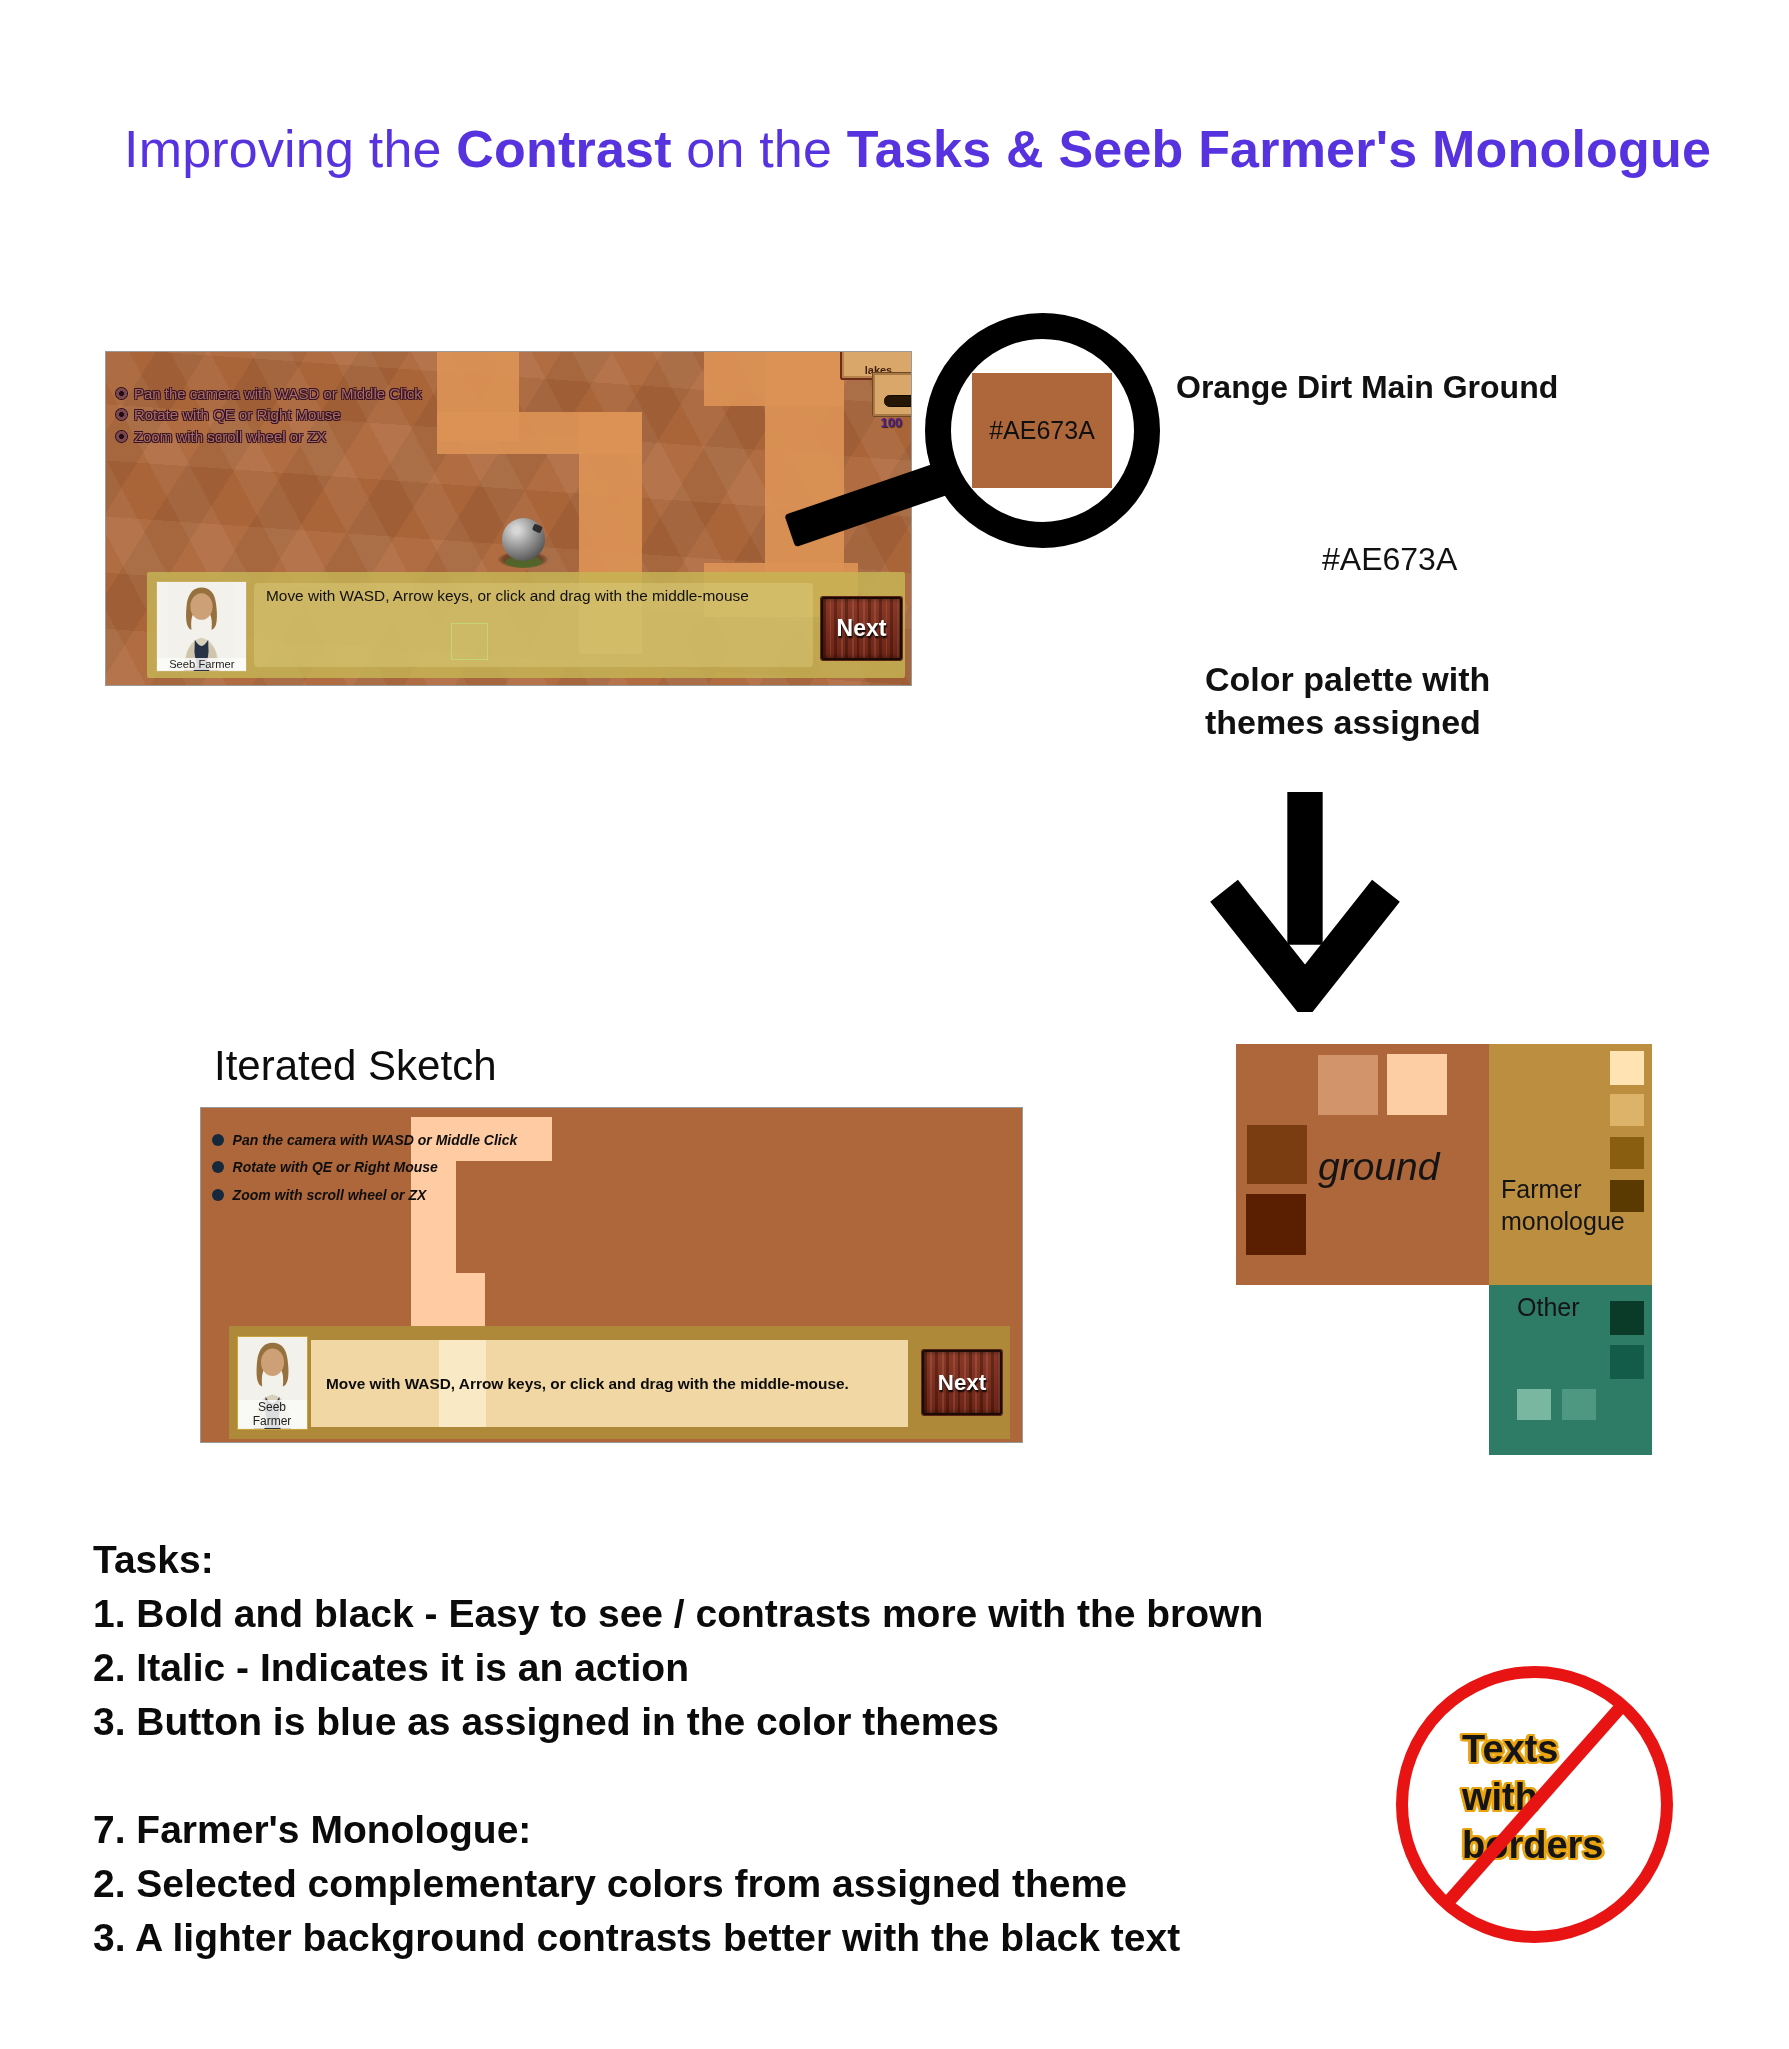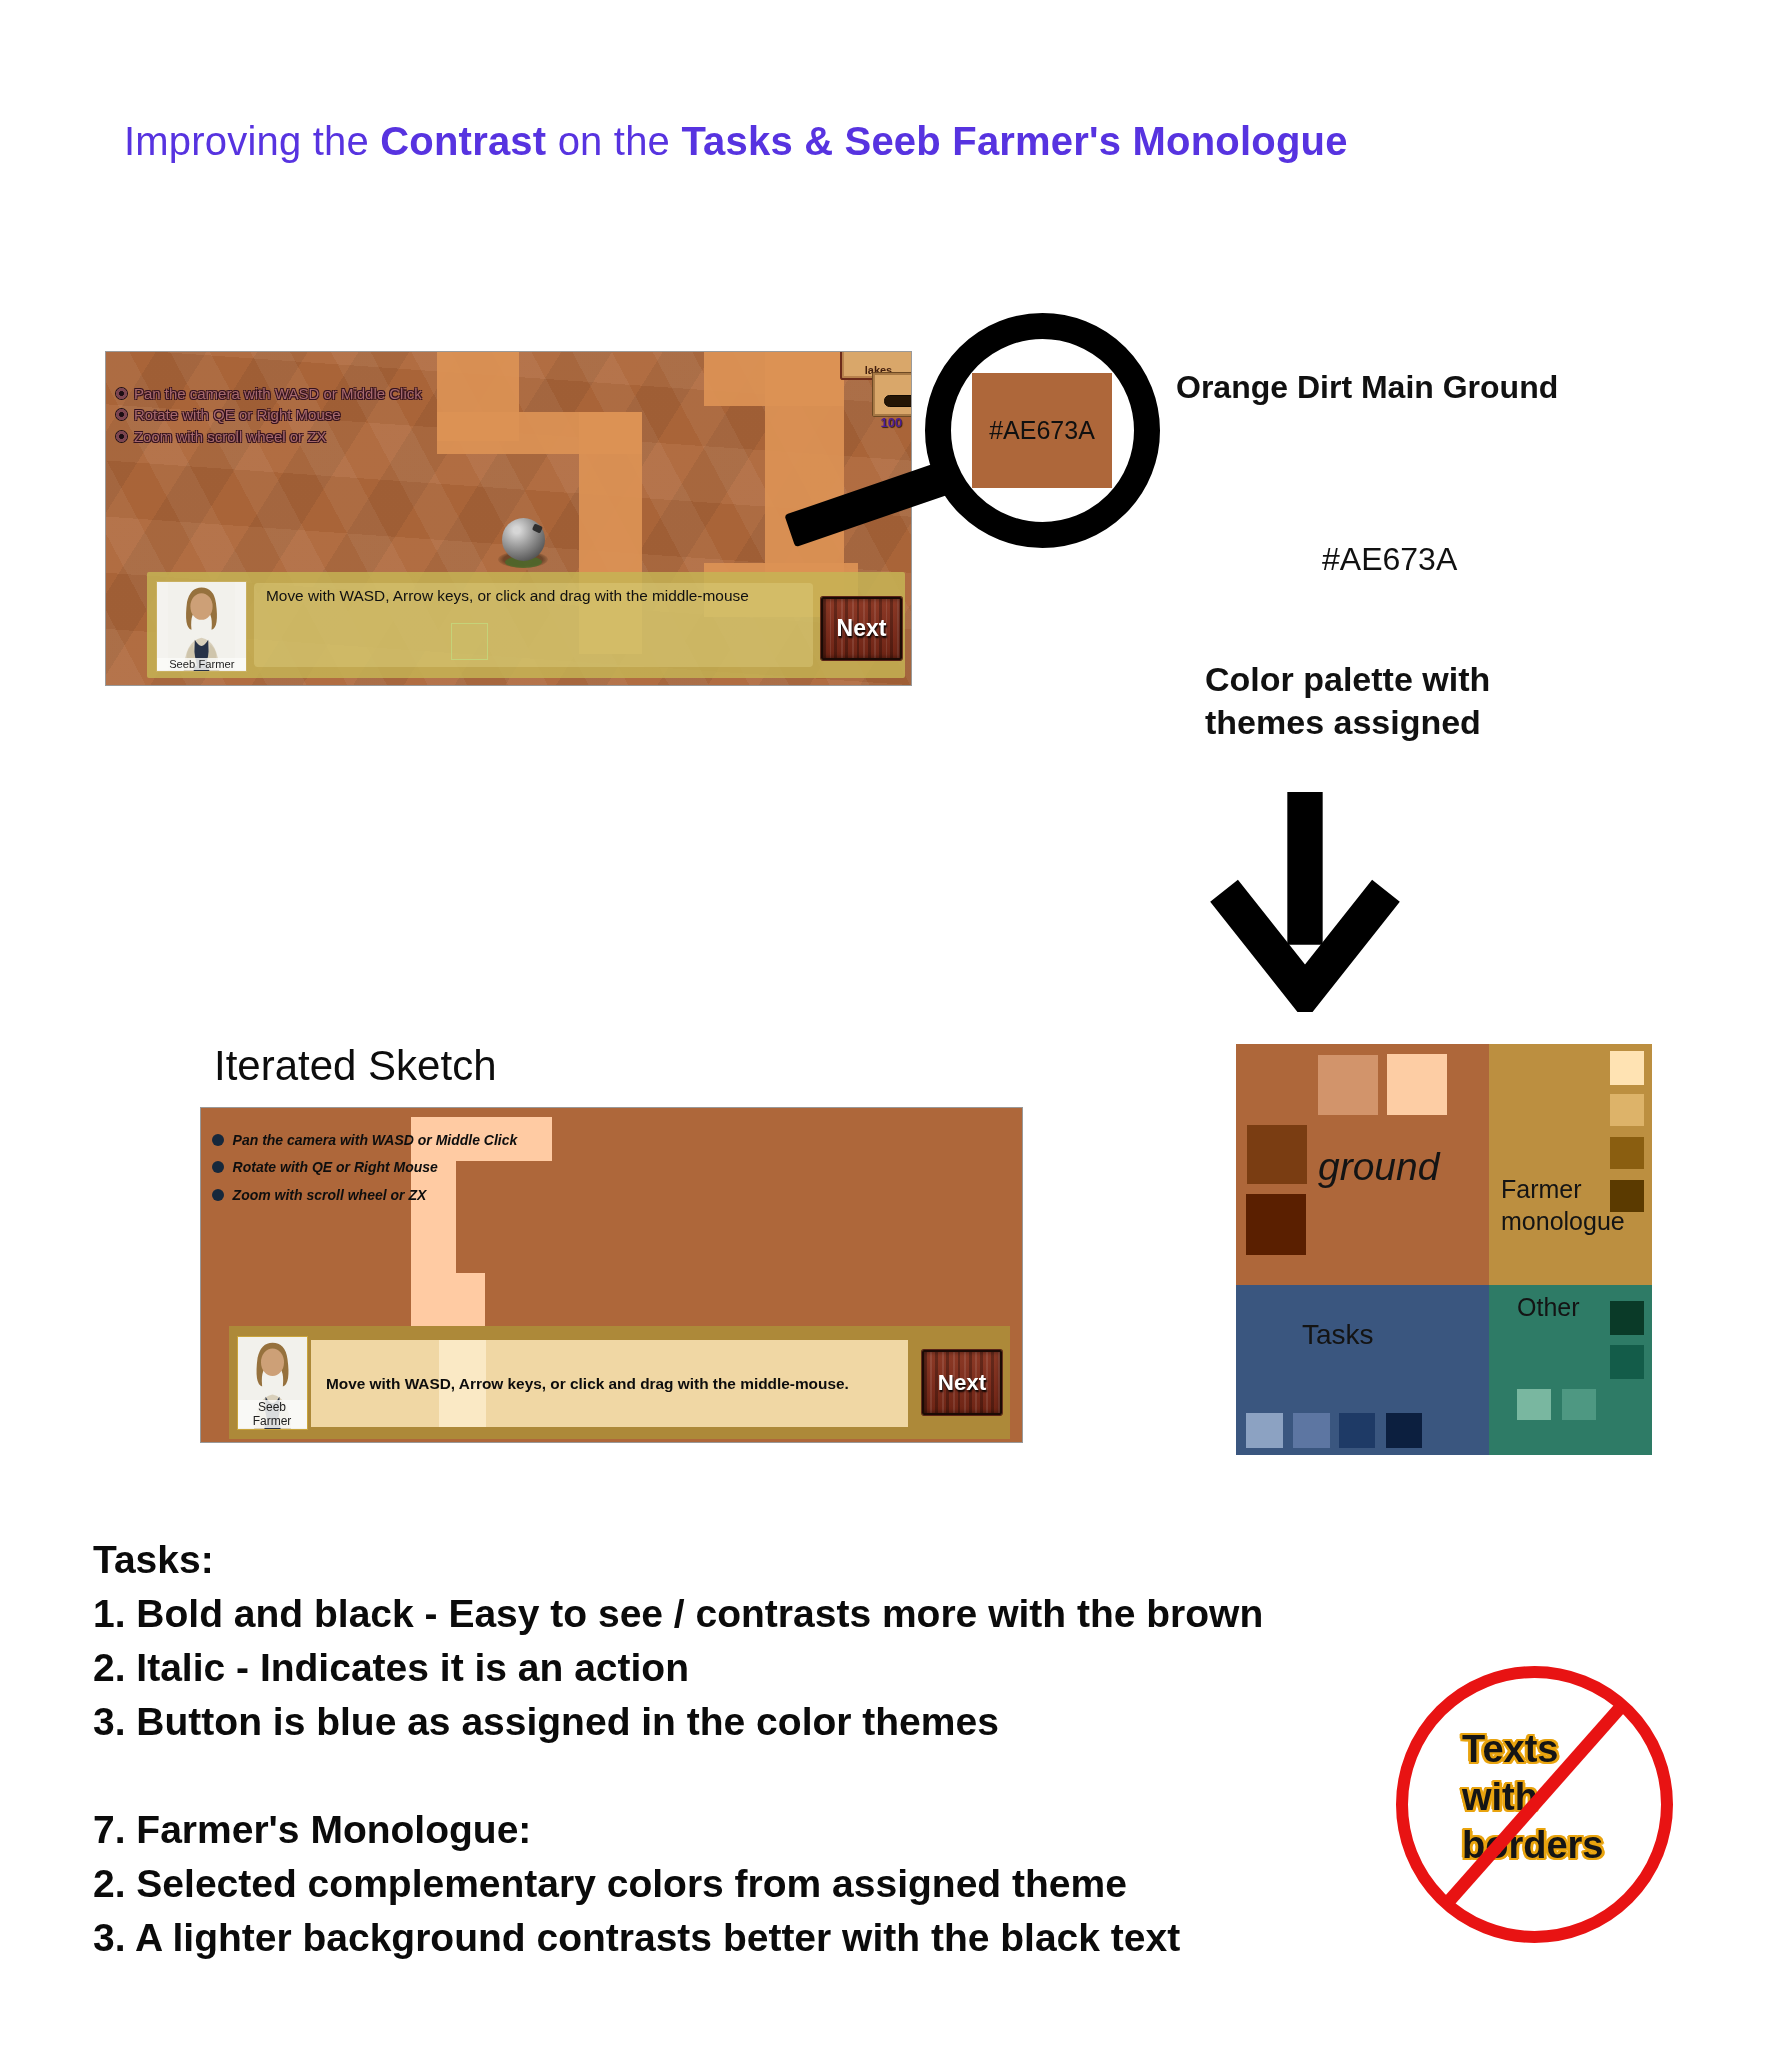--- a/index.html
+++ b/index.html
@@ -1,21 +1,21 @@
 <!DOCTYPE html>
 <html style="font-size:15px"><head>
 <meta charset="utf-8">
 <style>
   html,body{margin:0;padding:0;background:#ffffff;}
   #canvas{position:relative;width:1790px;height:2049px;background:#ffffff;overflow:hidden;
           font-family:"Liberation Sans", sans-serif;color:#111;}
   .abs{position:absolute;}
 
   
-  #page-title{left:124px;top:119px;font-size:40px;letter-spacing:0.2px;white-space:nowrap;}
+  #page-title{left:124px;top:119px;font-size:52px;letter-spacing:0.2px;white-space:nowrap;}
   #page-title .b{font-weight:bold;}
 
   
   #game{left:105px;top:351px;width:805px;height:333px;overflow:hidden;border:0.9px solid #9a9a9a;}
   #game .terrain{left:0;top:0;width:100%;height:100%;
      background-image:
        repeating-linear-gradient(62deg, rgba(255,255,255,.05) 0 35px, rgba(0,0,0,0) 35px 71px),
        repeating-linear-gradient(-58deg, rgba(0,0,0,.06) 0 43px, rgba(0,0,0,0) 43px 86px),
        repeating-linear-gradient(4deg, rgba(255,255,255,.04) 0 56px, rgba(0,0,0,.03) 56px 112px);}
   .tpath{position:absolute;opacity:.92;}
@@ -240,27 +240,20 @@
       <span class="swatch" style="left: 11.2px; top: 81px; width: 60px; height: 59px; background: rgb(122, 61, 18);"></span>
       <span class="swatch" style="left: 10.3px; top: 150px; width: 60px; height: 61px; background: rgb(90, 31, 0);"></span>
     </div>
     <div class="quad" id="q-farmer" style="left: 253px; top: 0px; width: 163px; height: 241px; background: rgb(188, 143, 64);">
       <span class="quad-label">Farmer monologue</span>
       <span class="swatch" style="left: 121px; top: 6.5px; width: 34px; height: 34px; background: rgb(255, 227, 179);"></span>
       <span class="swatch" style="left: 121px; top: 50px; width: 34px; height: 32px; background: rgb(221, 179, 105);"></span>
       <span class="swatch" style="left: 121px; top: 93px; width: 34px; height: 32px; background: rgb(138, 94, 16);"></span>
       <span class="swatch" style="left: 121px; top: 136px; width: 34px; height: 32px; background: rgb(91, 58, 0);"></span>
     </div>
-    <div class="quad" id="q-tasks" style="left: 0px; top: 241px; width: 253px; height: 170px; background: rgb(58, 86, 127);">
-      <span class="quad-label">Tasks</span>
-      <span class="swatch" style="left: 10.3px; top: 128px; width: 37px; height: 35px; background: rgb(140, 162, 194);"></span>
-      <span class="swatch" style="left: 57px; top: 128px; width: 37px; height: 35px; background: rgb(93, 118, 162);"></span>
-      <span class="swatch" style="left: 103px; top: 128px; width: 36px; height: 35px; background: rgb(30, 58, 102);"></span>
-      <span class="swatch" style="left: 150px; top: 128px; width: 36px; height: 35px; background: rgb(12, 31, 63);"></span>
-    </div>
     <div class="quad" id="q-other" style="left: 253px; top: 241px; width: 163px; height: 170px; background: rgb(46, 123, 102);">
       <span class="quad-label">Other</span>
       <span class="swatch" style="left: 121px; top: 16px; width: 34px; height: 34px; background: rgb(10, 58, 40);"></span>
       <span class="swatch" style="left: 121px; top: 60px; width: 34px; height: 34px; background: rgb(19, 92, 73);"></span>
       <span class="swatch" style="left: 28px; top: 104px; width: 34px; height: 31px; background: rgb(121, 183, 160);"></span>
       <span class="swatch" style="left: 73px; top: 104px; width: 34px; height: 31px; background: rgb(78, 152, 130);"></span>
     </div>
   </div>
 
   <div class="abs" id="notes">

